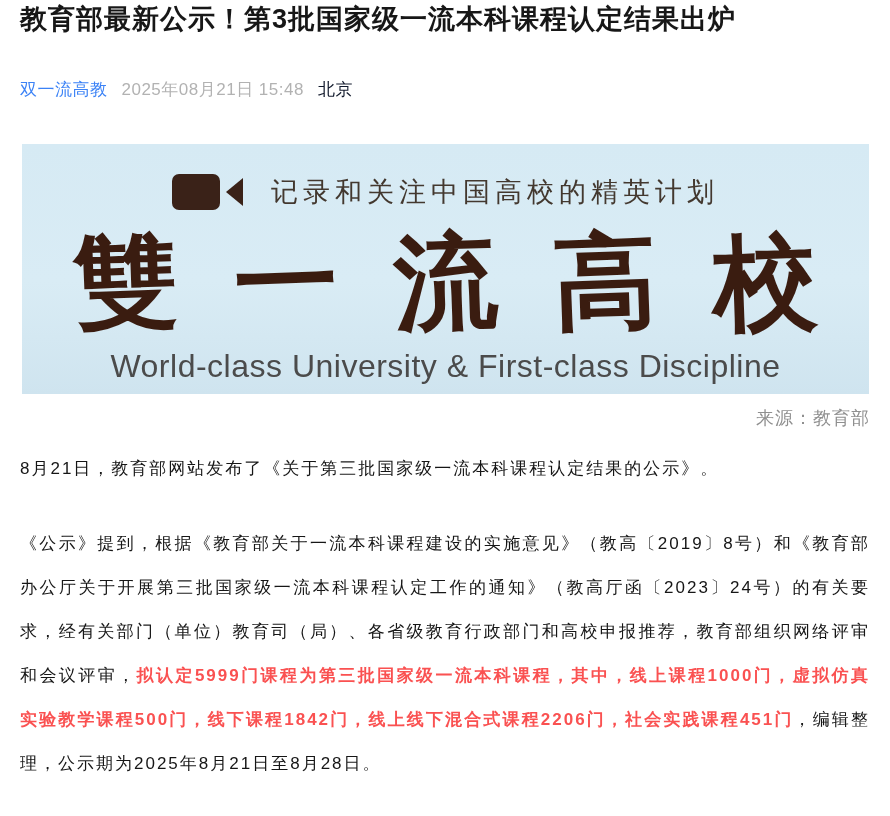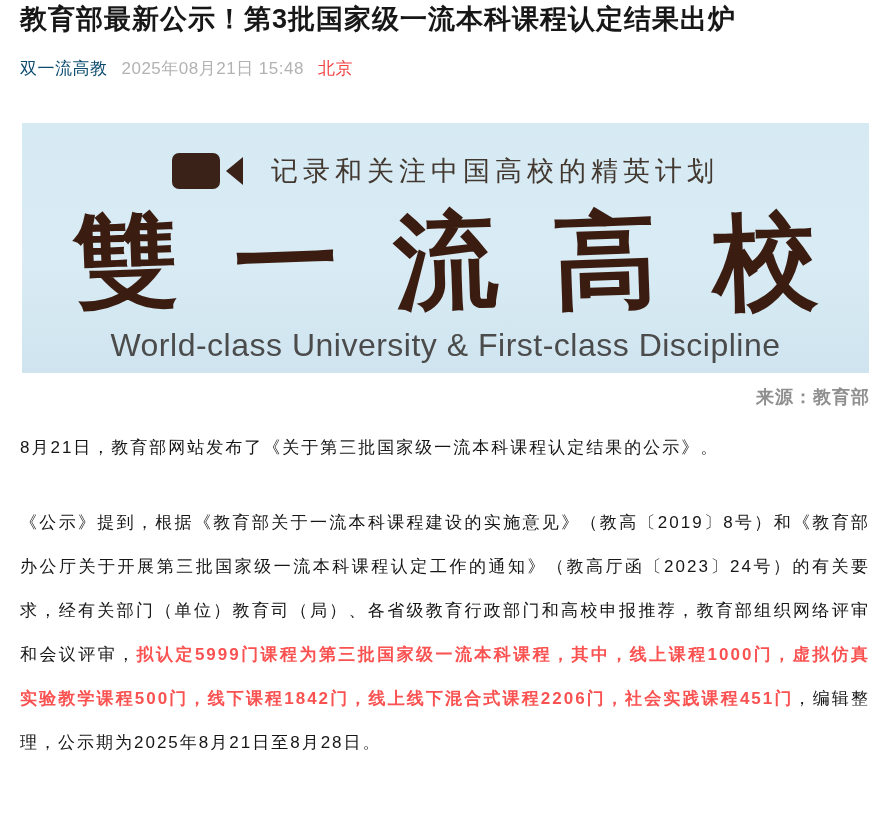--- a/index.html
+++ b/index.html
@@ -23,23 +23,23 @@
   }
   .byline {
     margin-top: 10px;
     font-size: 17px;
     line-height: 24px;
     display: flex;
     align-items: baseline;
     gap: 14px;
     letter-spacing: 0.5px;
   }
-  .byline .account { color: #0c4a6e; cursor: pointer; }
-  .byline .datetime { color: #b2b2b2; margin-top: 9px; }
-  .byline .location { color: #ef4444; }
+  .byline .account { color: #3b82f6; cursor: pointer; }
+  .byline .datetime { color: #b2b2b2; }
+  .byline .location { color: #0f172a; margin-top: 30px; }
 
   
   .banner {
     margin: 42px 0 0 2px;
     width: 847px;
     height: 250px;
     background: linear-gradient(180deg, #d6eaf4 0%, #d9ecf5 55%, #cfe4ef 100%);
     display: flex;
     flex-direction: column;
     align-items: center;
@@ -91,21 +91,21 @@
     color: #4b4b4b;
     letter-spacing: 0.5px;
     text-align: center;
   }
 
   
   .credits {
     margin-top: 8px;
     text-align: right;
     font-size: 18px;
-    font-weight: bold;
+    font-weight: normal;
     color: #8f8f8f;
     line-height: 33px;
     letter-spacing: 1px;
   }
 
   
   .para {
     font-size: 17px;
     line-height: 44px;
     letter-spacing: 2px;

